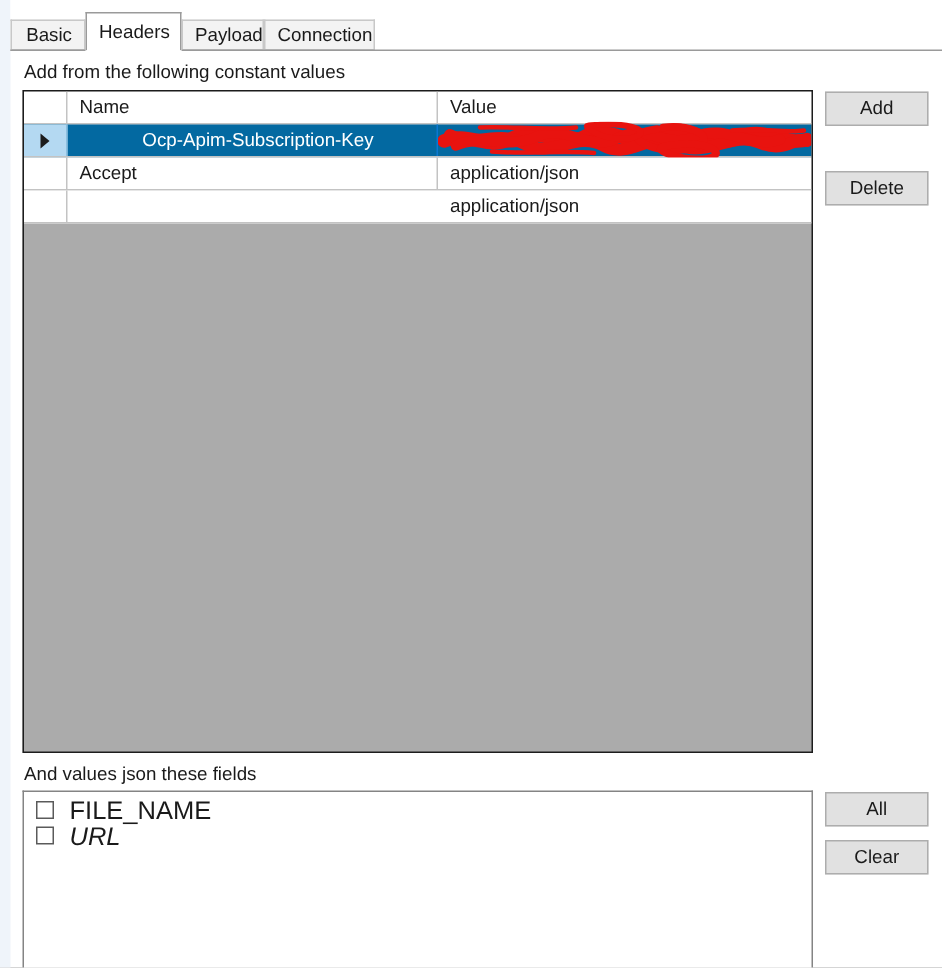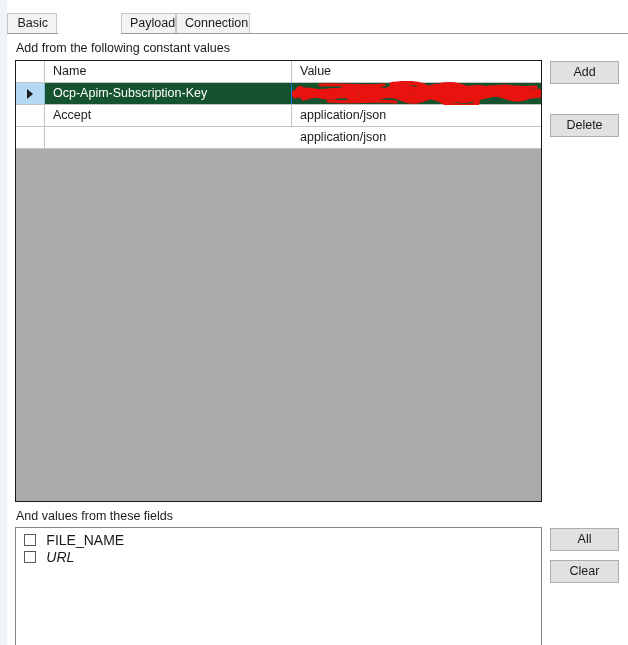--- a/index.html
+++ b/index.html
@@ -147,21 +147,21 @@
     padding-left: 8px;
     white-space: nowrap;
     overflow: hidden;
   }
   .cell-gutter { left: 0;     width: 29px; padding-left: 0;
                  border-right: 1px solid #c3c3c3; }
   .cell-name   { left: 29px;  width: 247px; border-right: 1px solid #c3c3c3; }
   .cell-value  { left: 276px; width: 249px; }
 
   
-  .grid-row.selected { background: #14532d; }
+  .grid-row.selected { background: #0369a1; text-align: center; }
   .grid-row.selected .cell-name,
   .grid-row.selected .cell-value { color: #ffffff; border-right-color: #0b78d1; }
   .grid-row.selected .cell-gutter { background: #b4d9f2; border-right-color: #8bbfe0; }
 
   
   .row-arrow {
     position: absolute;
     left: 11px; top: 6px;
     width: 0; height: 0;
     border-left: 6px solid #1c1c1c;
@@ -223,31 +223,32 @@
     box-sizing: border-box;
     border: 1px solid #5a5a5a;
     background: #ffffff;
     margin-right: 7px;
     position: relative;
     top: -1px;
   }
   .field-label {
     display: inline-block;
     vertical-align: middle;
-    font-size: 14px;
+    font-size: 17px;
     color: #1a1a1a;
   }
 </style>
 </head>
 <body>
 
 <div id="left-edge-strip"></div>
 
 <div id="tabstrip">
   <div class="tab" id="tab-basic">Basic</div>
+  <div class="tab selected" id="tab-headers">Headers</div>
   <div class="tab" id="tab-payload">Payload</div>
   <div class="tab" id="tab-connection">Connection</div>
 </div>
 <div id="tabstrip-underline"></div>
 <div id="tabstrip-underline-gap"></div>
 
 <div class="section-label" id="label-constant-values">Add from the following constant values</div>
 
 <div id="grid">
 
@@ -288,21 +289,21 @@
 
   <div class="grid-row" id="row-2">
     <div class="cell cell-gutter"></div>
     <div class="cell cell-value">application/json</div>
   </div>
 </div>
 
 <div class="btn" id="btn-add">Add</div>
 <div class="btn" id="btn-delete">Delete</div>
 
-<div class="section-label" id="label-field-values">And values from these fields</div>
+<div class="section-label" id="label-field-values">And values json these fields</div>
 
 <div id="fields-list">
   <div class="field-item">
     <span class="checkbox"></span>
     <span class="field-label">FILE_NAME</span>
   </div>
   <div class="field-item">
     <span class="checkbox"></span>
     <span class="field-label">URL</span>
   </div>

